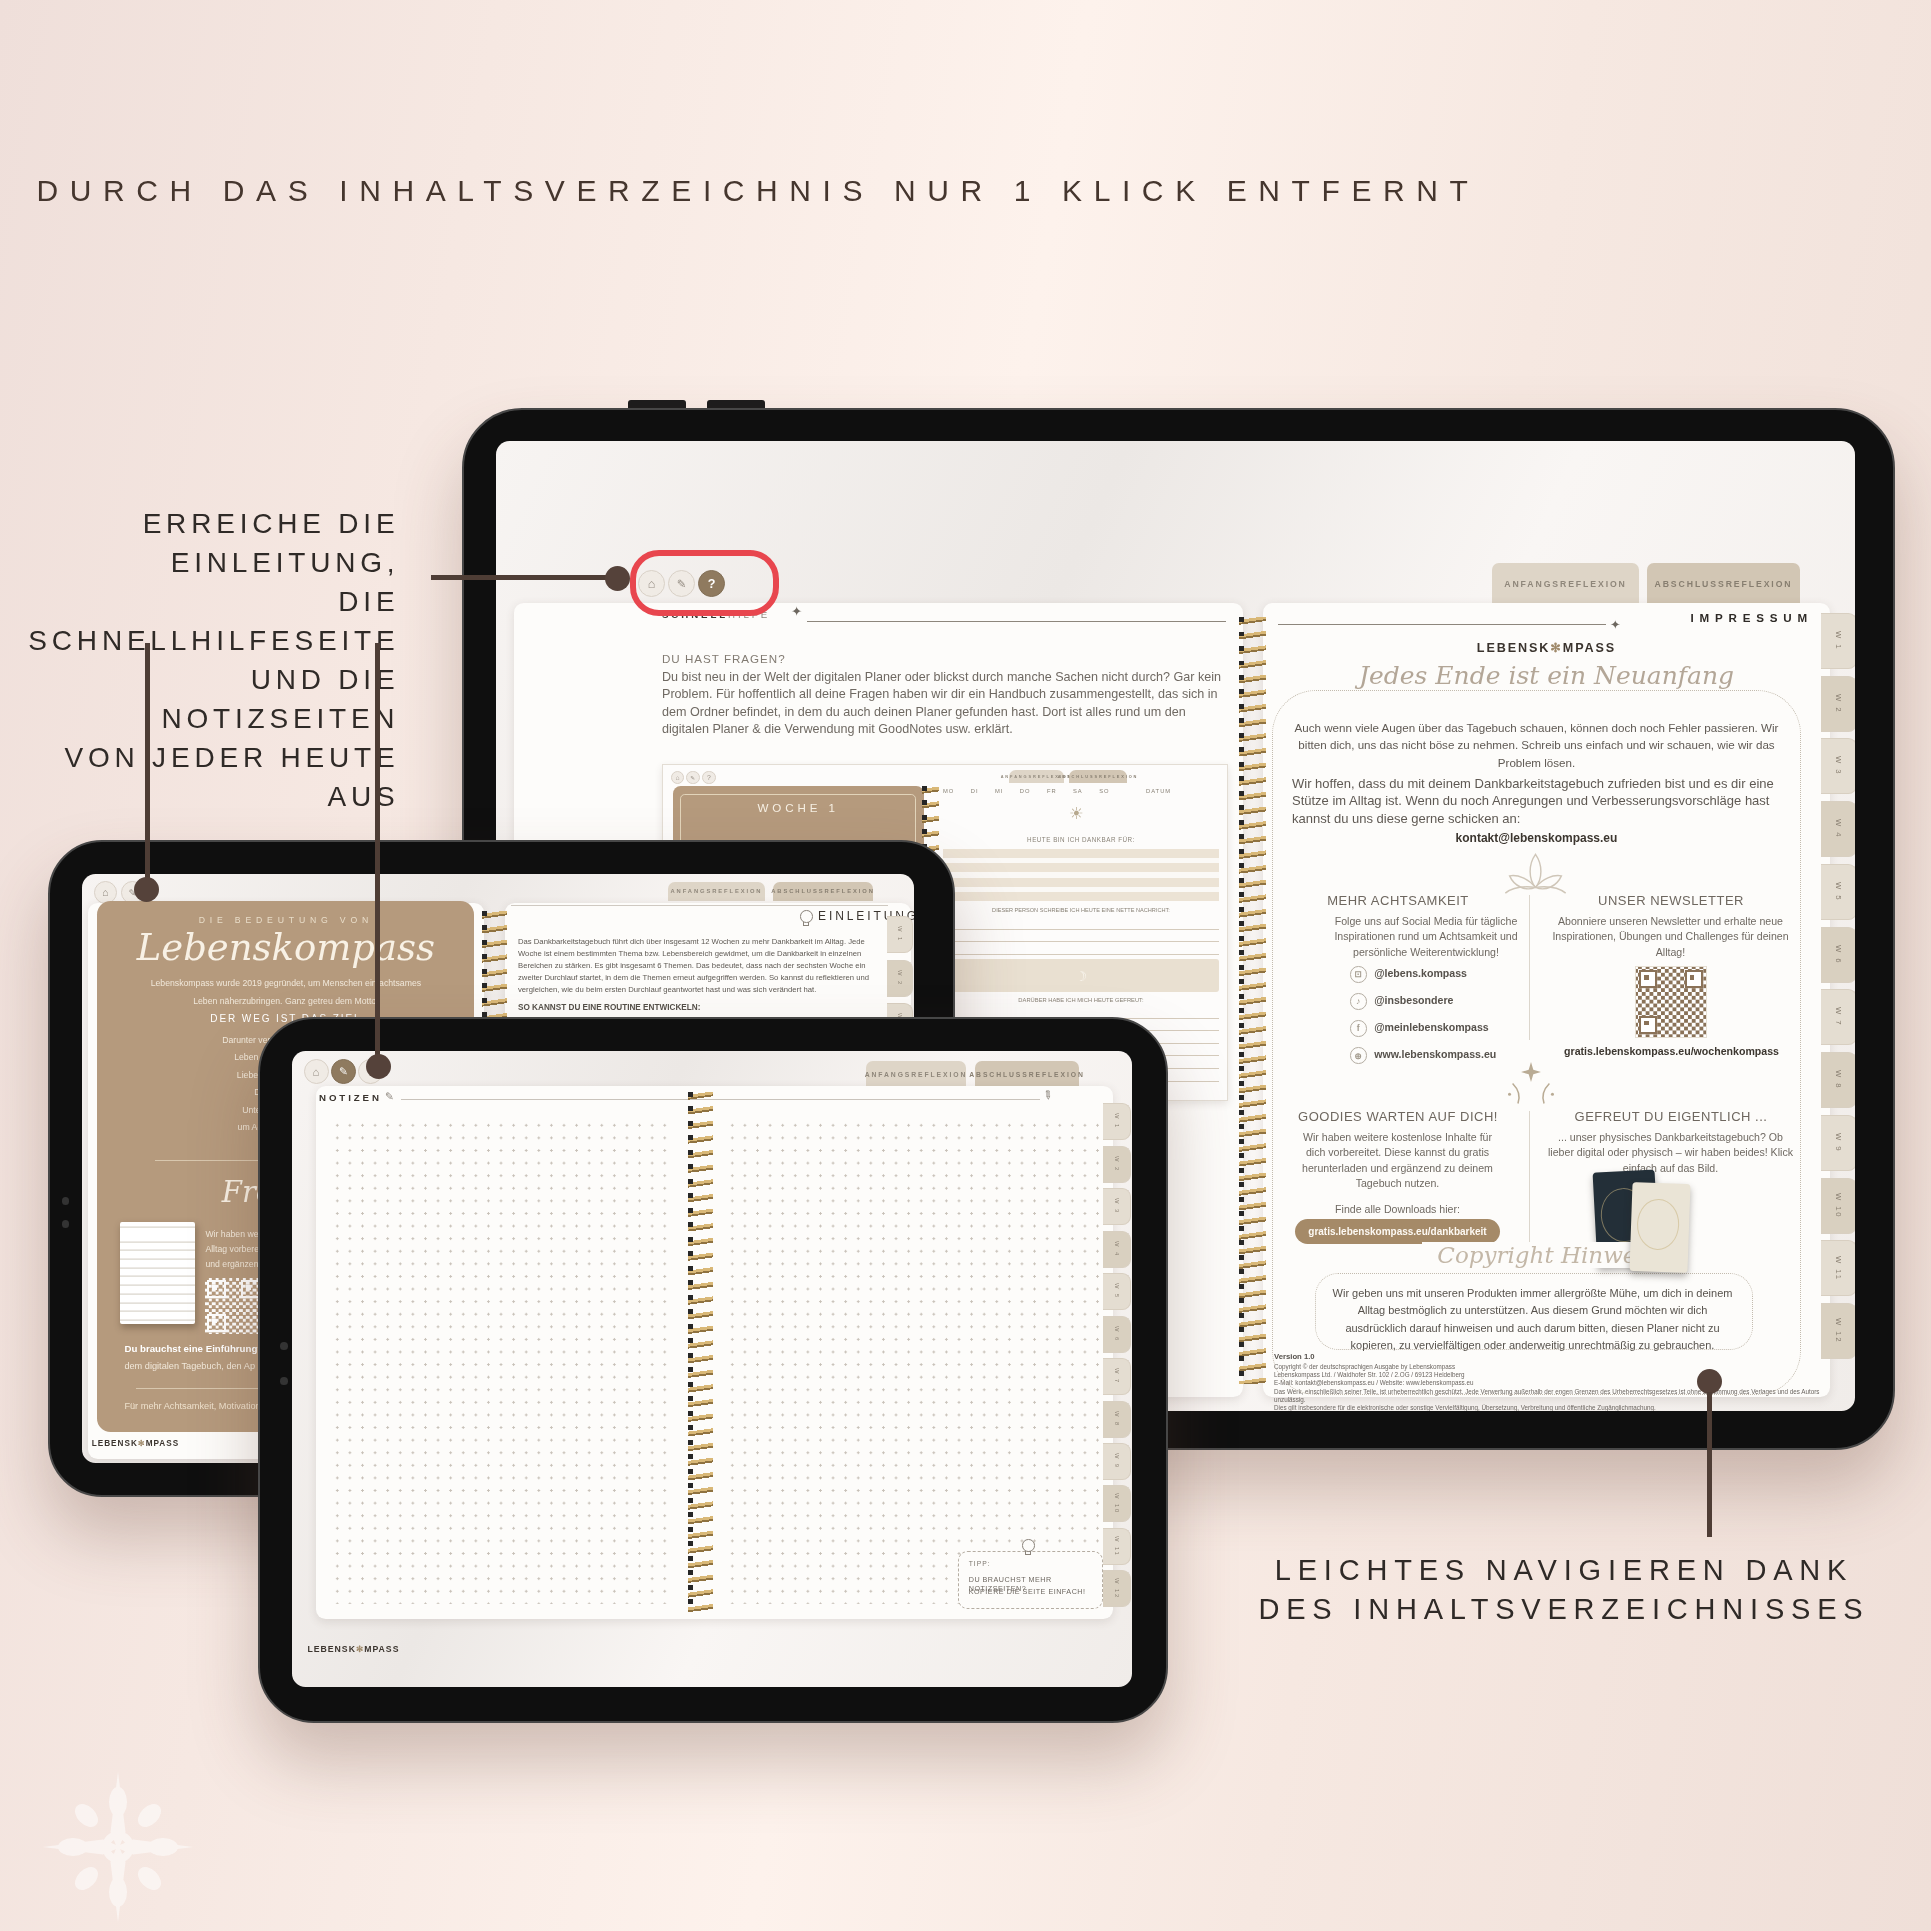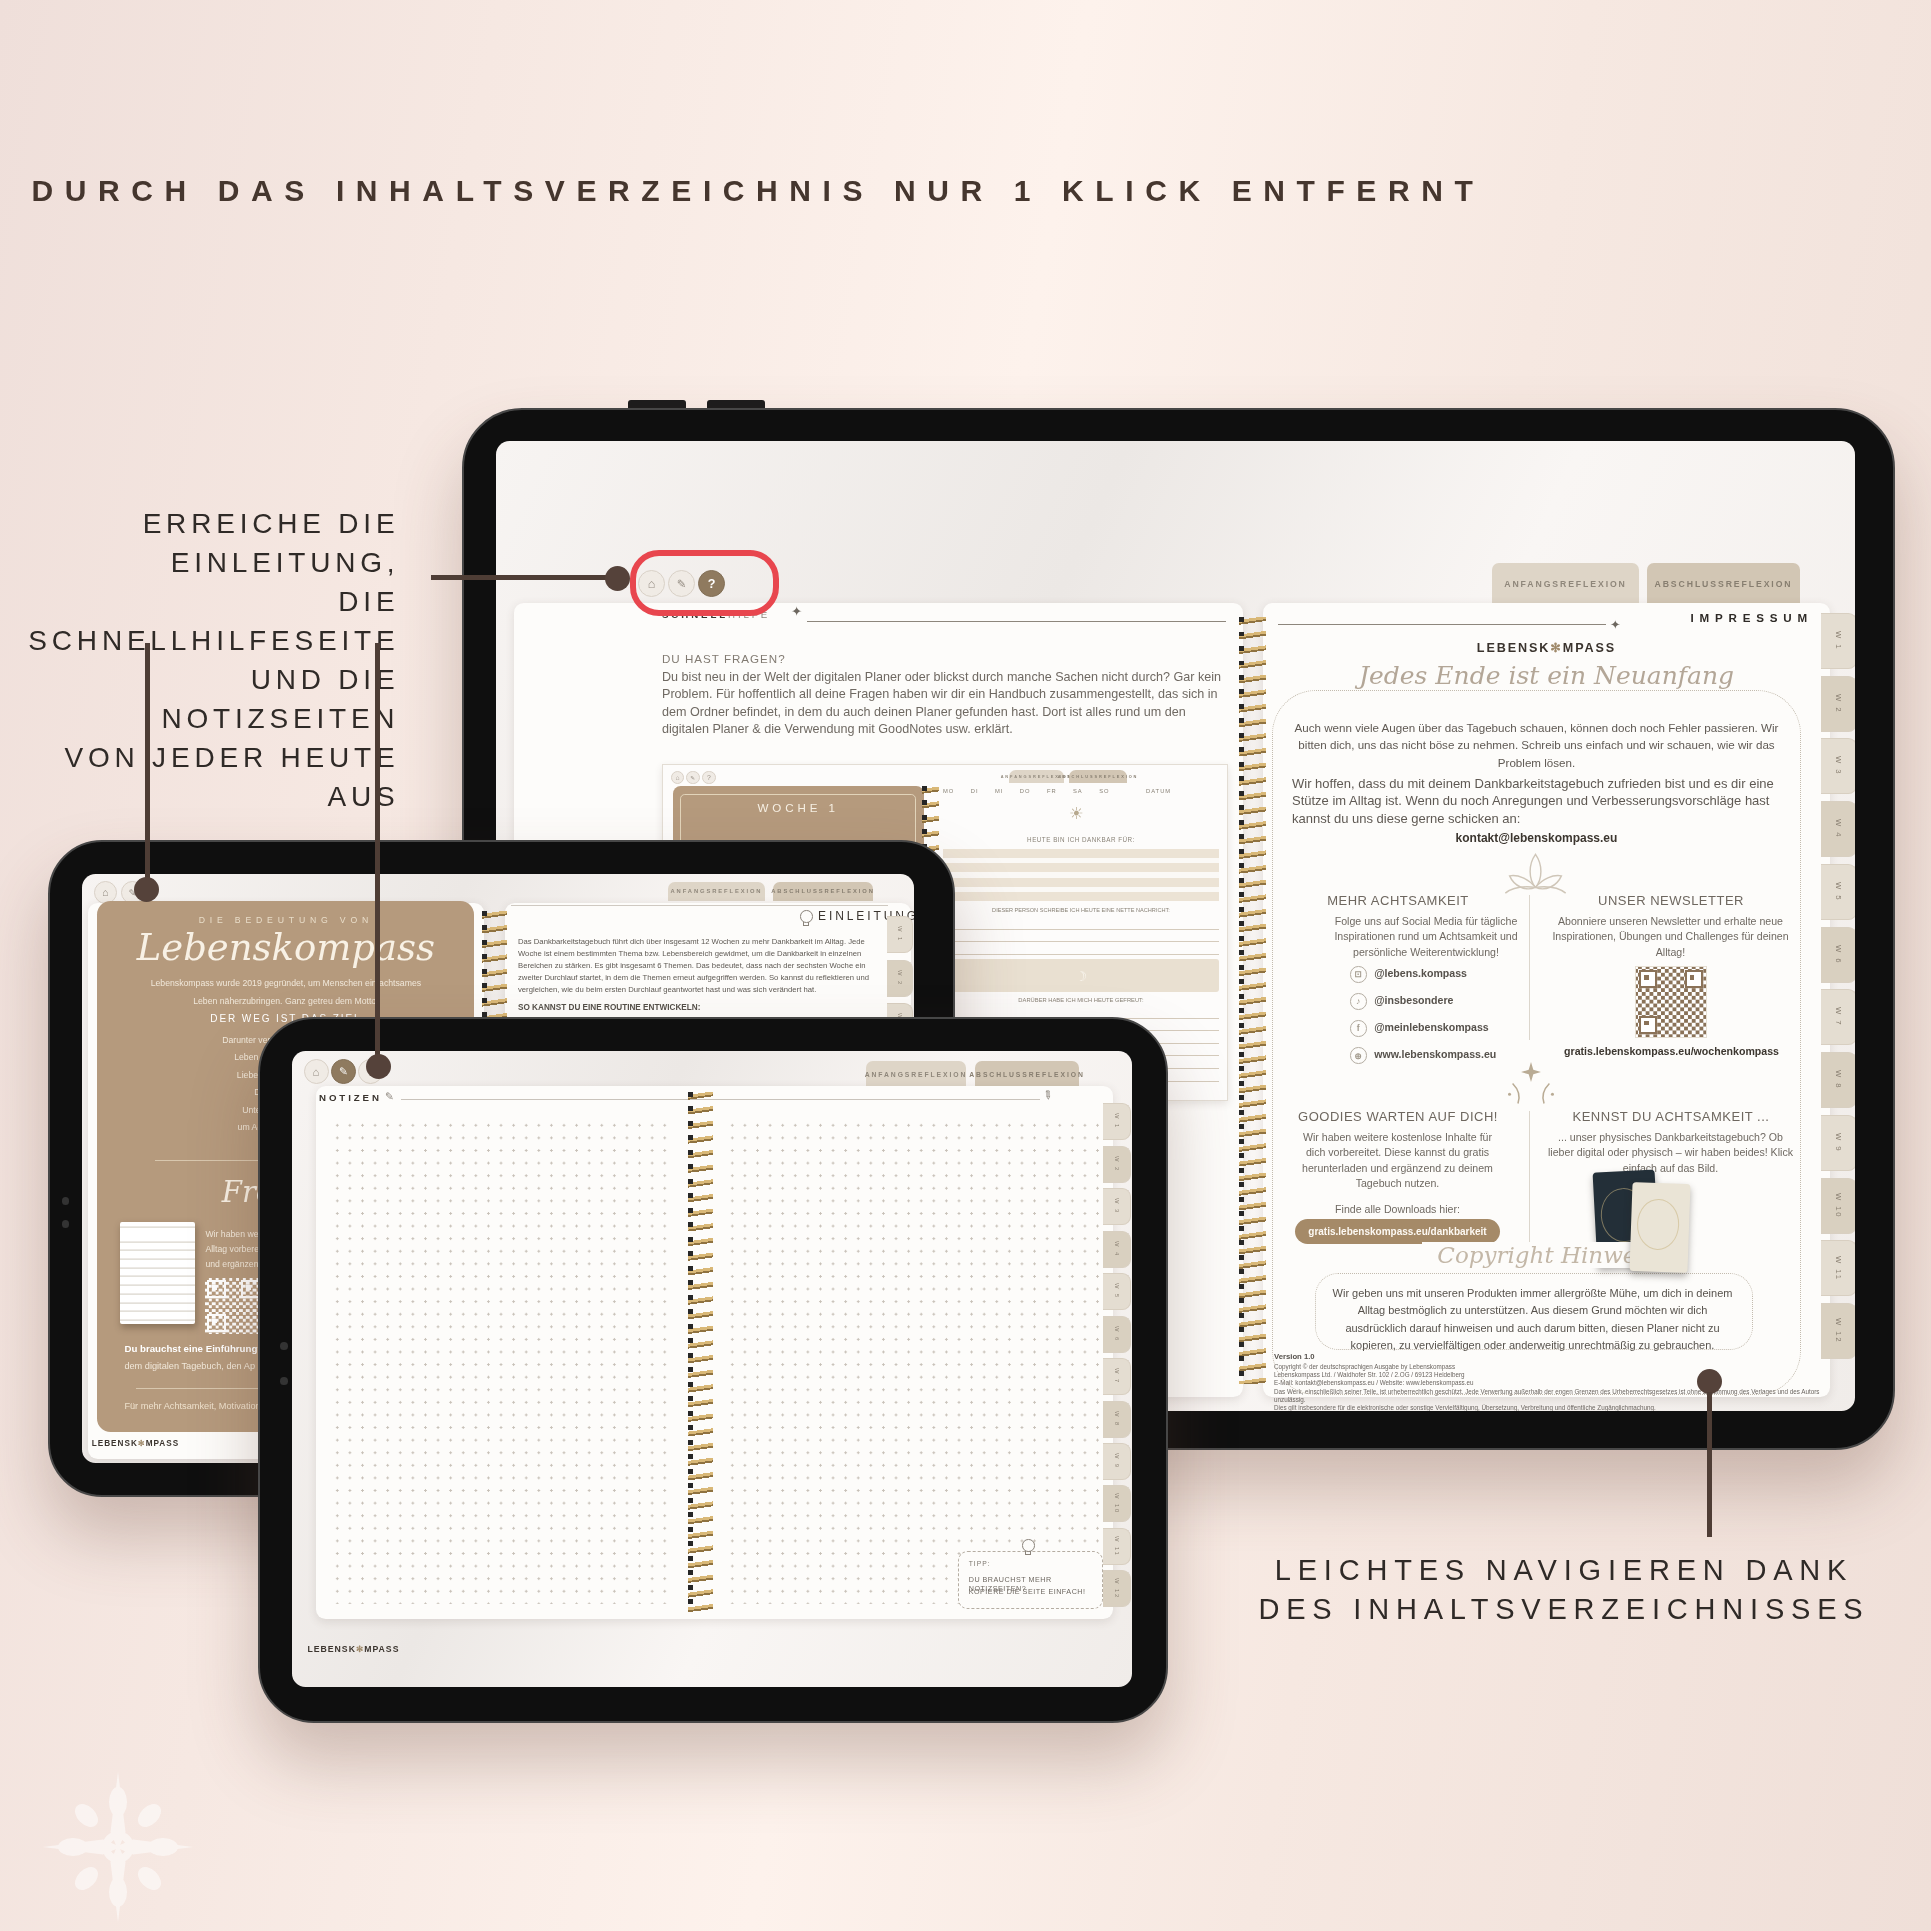--- a/index.html
+++ b/index.html
@@ -2,21 +2,21 @@
 <html><head>
 <meta charset="utf-8">
 <style>
   html,body{margin:0;padding:0}
   .canvas{position:relative;width:1931px;height:1931px;overflow:hidden;
     font-family:"Liberation Sans",sans-serif;
     background:linear-gradient(100deg,#efdfda 0%,#f6e8e2 22%,#fdf2ec 48%,#f6e8e1 70%,#efdfd8 100%);}
   .abs{position:absolute}
   
   .hd-title{font-weight:700;font-size:61px;letter-spacing:24px;color:#8d6f66;text-align:center}
-  .hd-sub{font-weight:700;font-size:30px;letter-spacing:11.6px;color:#45362e;text-align:center}
+  .hd-sub{font-weight:400;font-size:30px;letter-spacing:11.6px;color:#45362e;text-align:center}
   .annot{color:#2f2a27;font-size:28px;letter-spacing:4.8px;line-height:39px}
   
   .bezel{position:absolute;background:#0f0f0f;border:2.9px solid #474747;
     box-shadow:0 39px 68px rgba(96,60,45,.28)}
   .screen{position:absolute;border-radius:13.5px;overflow:hidden;
     background:linear-gradient(115deg,#f7f4f2,#edE9e6 35%,#f9f6f4 60%,#f0ecc e 100%);
     background:linear-gradient(115deg,#f7f4f2,#ece8e5 35%,#f9f6f4 60%,#f0ece9 100%)}
   .sheet{position:absolute;background:#fdfcfa;border-radius:9.7px;box-shadow:0 2.9px 9.7px rgba(70,60,50,.12)}
   .dots{background-image:radial-gradient(#c8c1b8 1px,transparent 1.3px);background-size:12.6px 12.6px}
   .spiral{position:absolute;background:repeating-linear-gradient(172deg,rgba(0,0,0,0) 0 2.9px,#d9b877 2.9px 5.8px,#8f7240 5.8px 7.7px,rgba(0,0,0,0) 7.7px 14.5px)}
@@ -221,21 +221,21 @@
         <circle cx="12" cy="46" r="2" fill="#b9ab94"></circle>
           <circle cx="68" cy="46" r="2" fill="#b9ab94"></circle>
       </svg>
 
       <div class="abs" style="background:#dcd6cc;left:1033px;top:670px;width:1px;height:143px;z-index:2"></div>
       <div class="abs colhead" style="left:786px;top:668px;width:232px;z-index:2">GOODIES WARTEN AUF DICH!</div>
       <div class="abs coltext" style="left:799px;top:689px;width:205px;z-index:2">Wir haben weitere kostenlose Inhalte für dich vorbereitet. Diese kannst du gratis herunterladen und ergänzend zu deinem Tagebuch nutzen.</div>
       <div class="abs coltext" style="left:799px;top:761px;width:205px;z-index:2">Finde alle Downloads hier:</div>
       <div class="abs" style="left:799px;top:778px;width:205px;height:25px;background:#a58a68;border-radius:14.5px;color:#fdf9f3;font-size:10px;font-weight:700;display:flex;align-items:center;justify-content:center;z-index:2">gratis.lebenskompass.eu/dankbarkeit</div>
 
-      <div class="abs colhead" style="left:1056px;top:668px;width:238px;z-index:2">KENNST DU ACHTSAMKEIT ...</div>
+      <div class="abs colhead" style="left:1056px;top:668px;width:238px;z-index:2">GEFREUT DU EIGENTLICH ...</div>
       <div class="abs coltext" style="left:1050px;top:689px;width:249px;z-index:2">... unser physisches Dankbarkeitstagebuch? Ob lieber digital oder physisch – wir haben beides! Klick einfach auf das Bild.</div>
       <div class="book" style="left:1099px;top:730px;width:62px;height:95px;background:#232f38;transform:rotate(-3deg);z-index:2"></div>
       <div class="book" style="left:1135px;top:742px;width:58px;height:89px;background:#eae4d6;transform:rotate(2deg);z-index:3"></div>
 
       <div class="dotbox" style="left:819px;top:832px;width:436px;height:75px;border-radius:23px;z-index:1"></div>
       <div class="abs" style="left:767px;top:801px;width:567px;text-align:center;z-index:2">
         <span class="script-hd" style="font-size:23px;color:#c3b7a7">Copyright Hinweis</span>
       </div>
       <div class="abs" style="left:832px;top:844px;width:409px;font-size:11px;line-height:17.4px;color:#57524c;text-align:center;z-index:2">Wir geben uns mit unseren Produkten immer allergrößte Mühe, um dich in deinem Alltag bestmöglich zu unterstützen. Aus diesem Grund möchten wir dich ausdrücklich darauf hinweisen und auch darum bitten, diesen Planer nicht zu kopieren, zu vervielfältigen oder anderweitig unrechtmäßig zu gebrauchen.</div>
 

